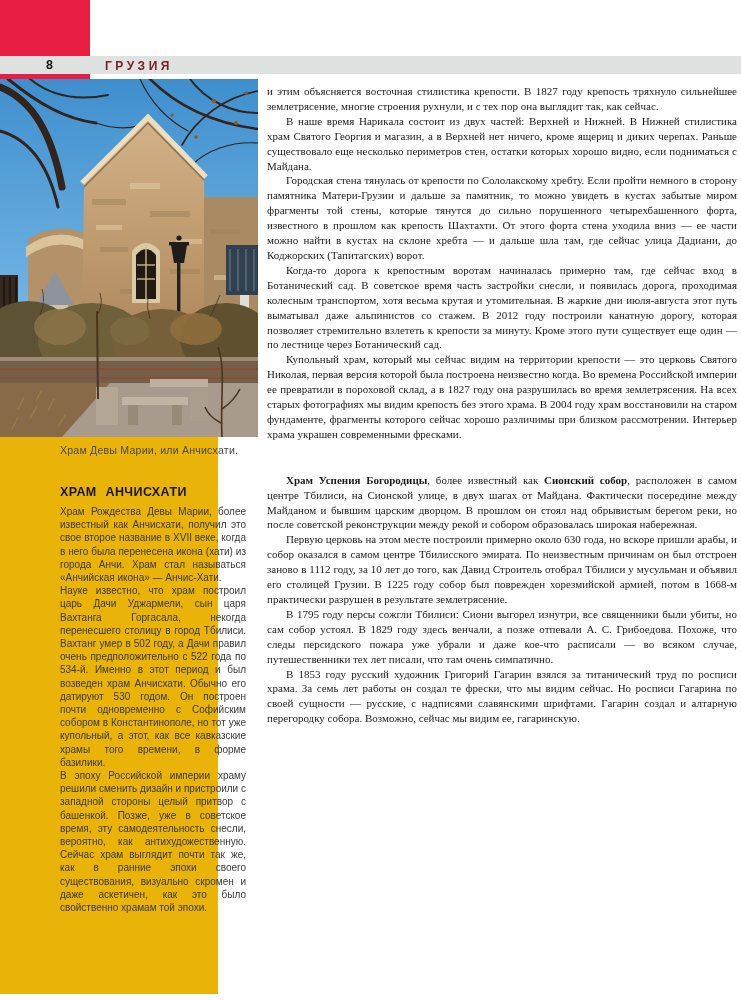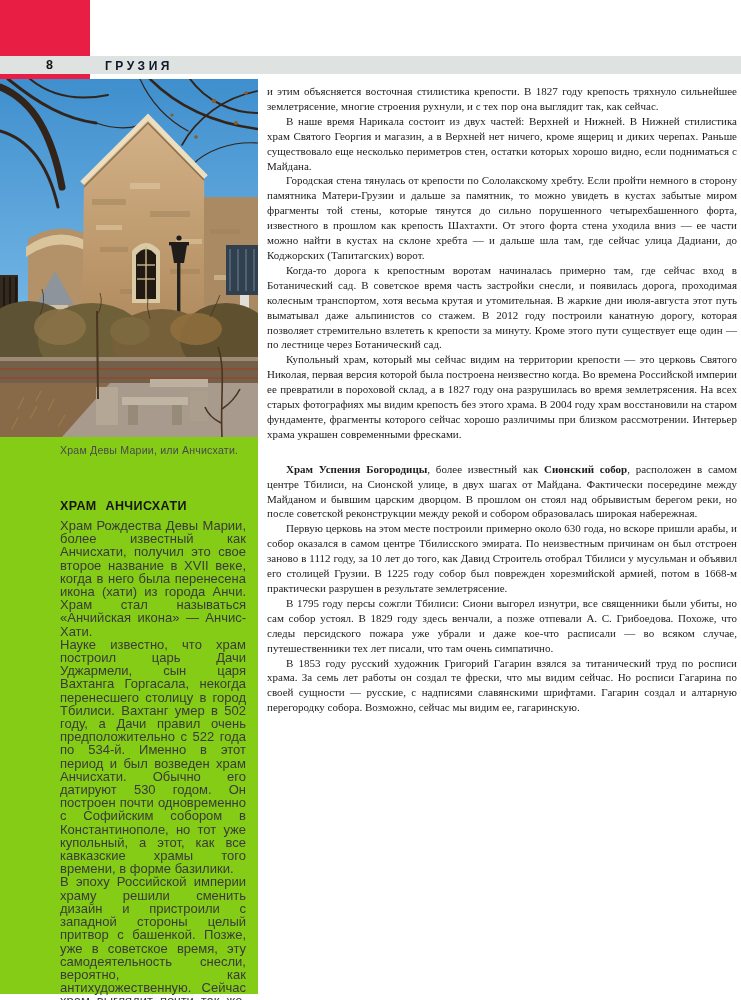--- a/index.html
+++ b/index.html
@@ -4,44 +4,44 @@
 <style>
   html,body{margin:0;padding:0;background:#ffffff;}
   .page{position:relative;width:741px;height:1000px;background:#ffffff;overflow:hidden;
         font-family:"Liberation Sans",sans-serif;}
 
   
   .red-block{position:absolute;left:0;top:0;width:90px;height:81px;background:#e81e45;}
   .band{position:absolute;left:0;top:56px;width:741px;height:18px;background:#dee2e1;}
   .band .num{position:absolute;left:46px;top:2px;font-size:12.5px;font-weight:bold;color:#141414;}
   .band .sect{position:absolute;left:105px;top:2.5px;font-size:12px;font-weight:bold;
-              letter-spacing:3.5px;color:#0f172a;}
+              letter-spacing:3.5px;color:#7f1d1d;}
 
   
   .photo{position:absolute;left:0;top:79px;width:258px;height:358px;overflow:hidden;background:#6fb0de;}
   .photo svg{display:block;}
 
   
-  .panel{position:absolute;left:0;top:437px;width:258px;height:557px;background:#84cc16;}
+  .panel{position:absolute;left:0;top:437px;width:218px;height:557px;background:#eab308;}
   .caption{position:absolute;left:60px;top:7px;width:190px;font-size:10.6px;
            letter-spacing:0.2px;color:#4a4a4a;}
   .sidebar{position:absolute;left:60px;top:44px;width:186px;}
-  .sidebar h2{margin:18px 0 6px 0;font-size:12.5px;font-weight:bold;color:#161616;
+  .sidebar h2{margin:4px 0 6px 0;font-size:12.5px;font-weight:bold;color:#161616;
               letter-spacing:0.4px;word-spacing:5px;}
-  .sidebar p{margin:0;font-size:13px;line-height:13.2px;text-align:justify;color:#3a3a3a;
+  .sidebar p{margin:0;font-size:10px;line-height:13.2px;text-align:justify;color:#3a3a3a;
              -webkit-hyphens:auto;hyphens:auto;}
 
   
   .main{position:absolute;left:267px;top:84px;width:470px;
         font-family:"Liberation Serif","DejaVu Serif",serif;
         font-size:11px;line-height:14.9px;color:#1c1c1c;text-align:justify;
         -webkit-hyphens:auto;hyphens:auto;}
   .main p{margin:0;}
   .main p.indent{text-indent:19px;}
-  .main p.gap{margin-top:20px;}
+  .main p.gap{margin-top:31px;}
 </style>
 </head>
 <body>
 
 <div class="page">
 
   <div class="red-block"></div>
   <div class="band">
     <span class="num">8</span>
     <span class="sect">ГРУЗИЯ</span>

